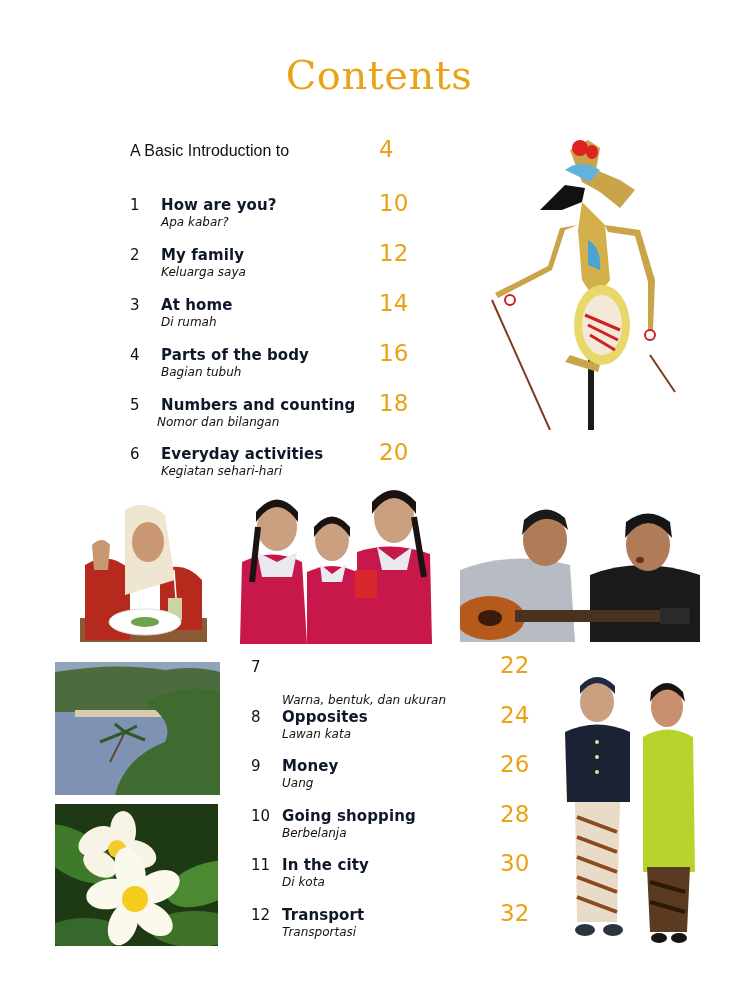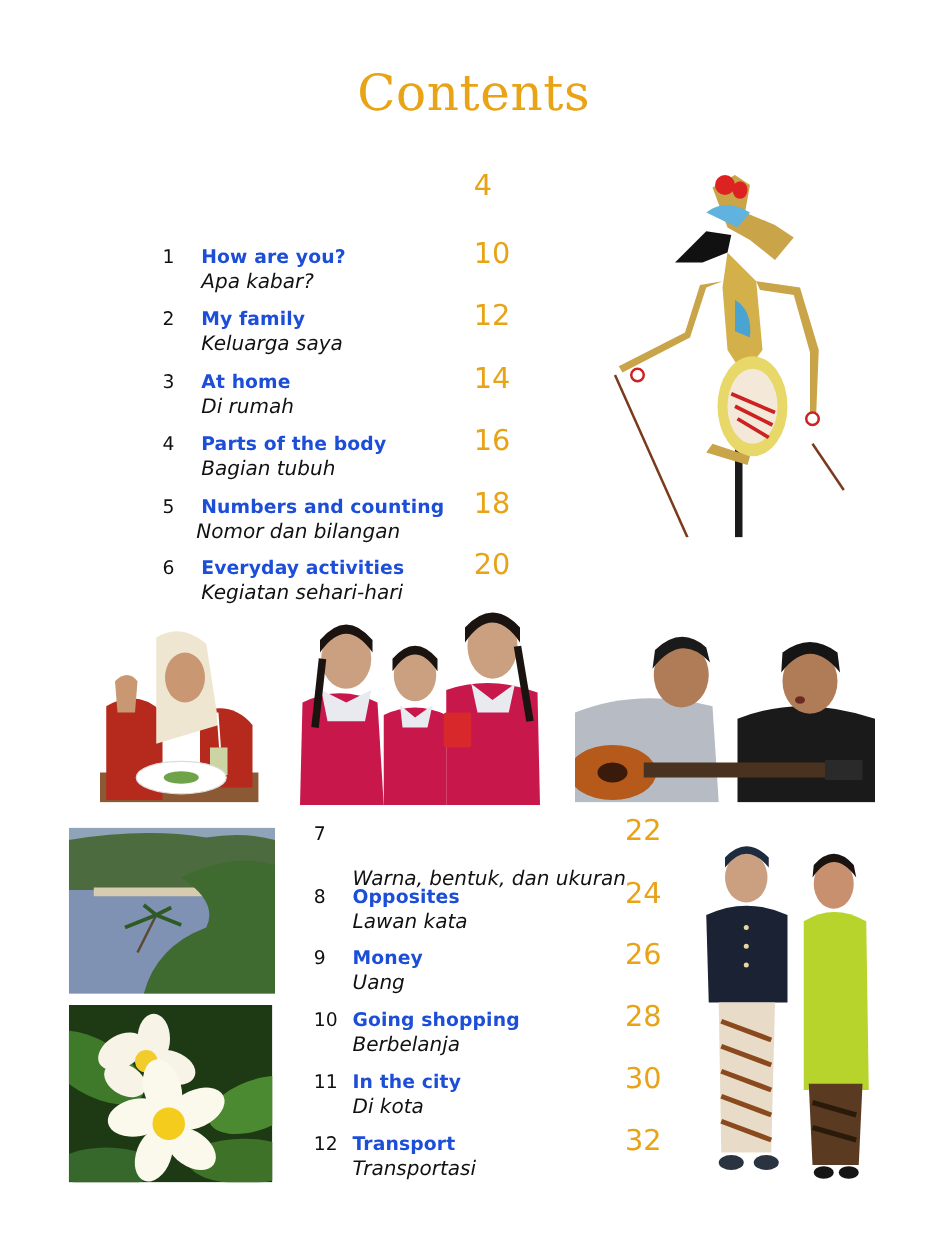--- a/index.html
+++ b/index.html
@@ -22,40 +22,41 @@
     }
 
     .toc { position: absolute; }
     .toc-entry { position: absolute; height: 44px; }
     .toc-num {
       position: absolute; left: 0; top: 0;
       font-family: "DejaVu Sans", sans-serif; font-size: 15px; color: #111;
     }
     .toc-en {
       position: absolute; top: 0; white-space: nowrap;
-      font-family: "DejaVu Sans", sans-serif; font-weight: bold; font-size: 15px; color: #1d4ed8;
+      font-family: "DejaVu Sans", sans-serif; font-weight: bold; font-size: 15px; color: #0f172a;
       letter-spacing: 0.1px;
     }
     .toc-id {
       position: absolute; top: 19px; white-space: nowrap;
-      font-family: "DejaVu Sans", sans-serif; font-style: italic; font-size: 16px; color: #111;
+      font-family: "DejaVu Sans", sans-serif; font-style: italic; font-size: 12px; color: #111;
     }
     .toc-page {
       position: absolute; top: -6px;
       font-family: "DejaVu Sans", sans-serif; font-size: 23px; color: #e8a317;
     }
 
     .photo { position: absolute; overflow: hidden; }
   </style>
 </head>
 <body>
 
 <div class="title">Contents</div>
 
 <div class="intro">
+  <div>A Basic Introduction to</div>
 </div>
 <div class="intro-page">4</div>
 
 <div class="toc" style="left:130px; top:196px;">
   <div class="toc-entry" style="top:0px; width:290px;">
     <span class="toc-num">1</span>
     <span class="toc-en" style="left:31px;">How are you?</span>
     <span class="toc-id" style="left:31px;">Apa kabar?</span>
     <span class="toc-page" style="left:249px;">10</span>
   </div>

